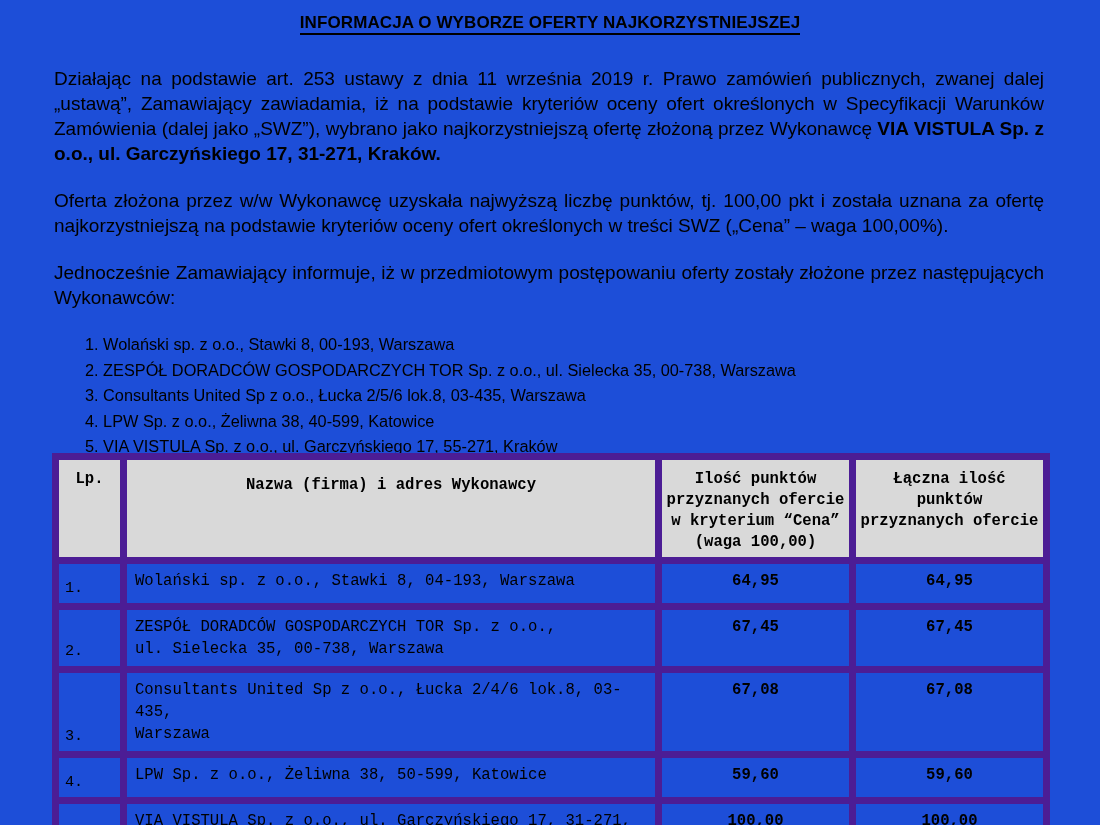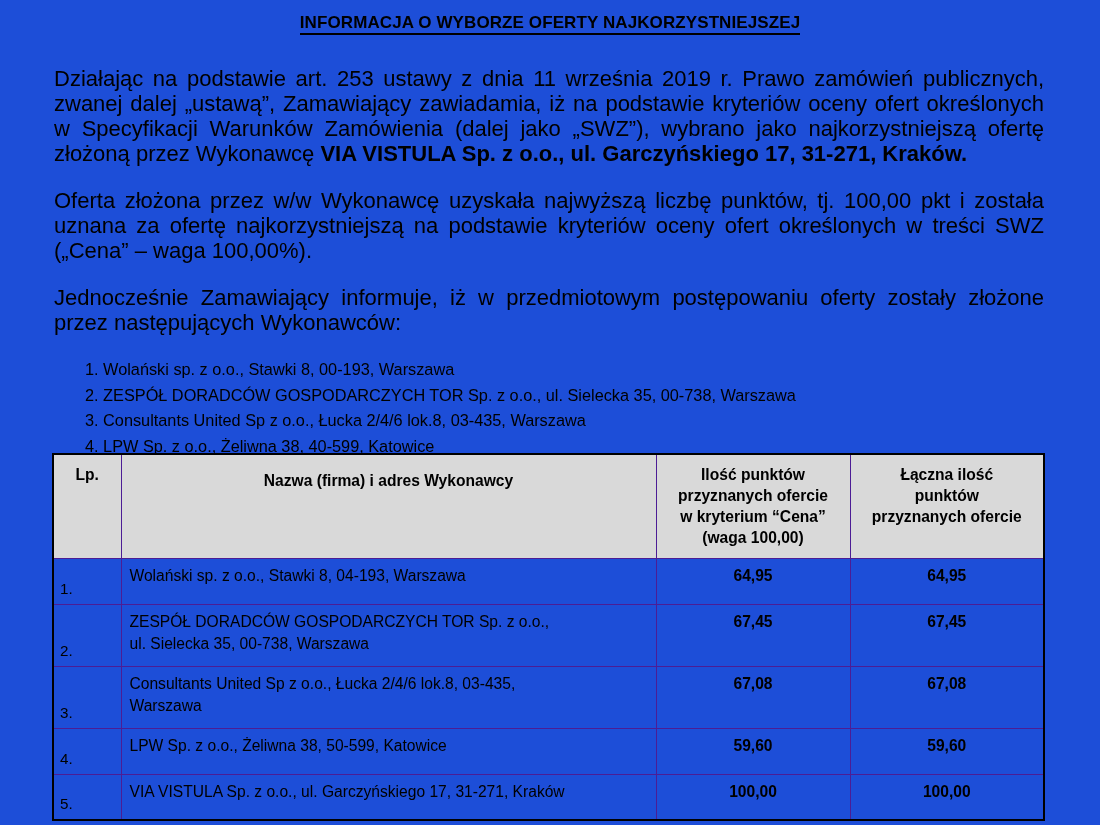--- a/index.html
+++ b/index.html
@@ -39,21 +39,21 @@
 
   
   .body-area {
     position: absolute;
     left: 54px;
     top: 66px;
     width: 990px;
   }
   p.para {
     margin: 0 0 22px 0;
-    font-size: 22px;
+    font-size: 19px;
     line-height: 25px;
     text-align: justify;
     text-justify: inter-word;
   }
   p.para.last-of-group { margin-bottom: 0; }
   .b { font-weight: bold; }
 
   ol.bidder-list, ul.bidder-list {
     list-style: none;
     margin: 0;
@@ -80,23 +80,24 @@
     table-layout: fixed;
     border: 2px solid #000;
   }
   table.score-table col.c-lp    { width: 68px; }
   table.score-table col.c-name  { width: 535px; }
   table.score-table col.c-crit  { width: 194px; }
   table.score-table col.c-total { width: 194px; }
 
   table.score-table th,
   table.score-table td {
-    border: 1px solid #4c1d95;
+    border: 7px solid #4c1d95;
     vertical-align: top;
     box-sizing: border-box;
+    font-family: Liberation Mono, monospace;
   }
   table.score-table thead th {
     background: #d9d9d9;
     font-weight: bold;
     font-size: 15.6px;
     line-height: 21px;
     text-align: center;
     height: 104px;
     padding: 9px 4px 0 4px;
     vertical-align: top;
@@ -142,23 +143,23 @@
     <p class="para"><span>Działając na podstawie art. 253 ustawy z dnia 11 września 2019 r. Prawo zamówień publicznych, zwanej dalej „ustawą”, Zamawiający zawiadamia, iż na podstawie kryteriów oceny ofert określonych w Specyfikacji Warunków Zamówienia (dalej jako „SWZ”), wybrano jako najkorzystniejszą ofertę złożoną przez Wykonawcę </span><span class="b">VIA VISTULA Sp. z o.o., ul. Garczyńskiego 17, 31-271, Kraków.</span></p>
 
     <p class="para">Oferta złożona przez w/w Wykonawcę uzyskała najwyższą liczbę punktów, tj. 100,00 pkt i została uznana za ofertę najkorzystniejszą na podstawie kryteriów oceny ofert określonych w treści SWZ („Cena” – waga 100,00%).</p>
 
     <p class="para">Jednocześnie Zamawiający informuje, iż w przedmiotowym postępowaniu oferty zostały złożone przez następujących Wykonawców:</p>
 
     <div class="list-block">
       <ul class="bidder-list">
         <li>1. Wolański sp. z o.o., Stawki 8, 00-193, Warszawa</li>
         <li>2. ZESPÓŁ DORADCÓW GOSPODARCZYCH TOR Sp. z o.o., ul. Sielecka 35, 00-738, Warszawa</li>
-        <li>3. Consultants United Sp z o.o., Łucka 2/4/6 lok.8, 03-435, Warszawa</li>
+        <li>3. Consultants United Sp z o.o., Łucka 2/5/6 lok.8, 03-435, Warszawa</li>
         <li>4. LPW Sp. z o.o., Żeliwna 38, 40-599, Katowice</li>
-        <li>5. VIA VISTULA Sp. z o.o., ul. Garczyńskiego 17, 54-271, Kraków</li>
+        <li>5. VIA VISTULA Sp. z o.o., ul. Garczyńskiego 17, 55-271, Kraków</li>
       </ul>
     </div>
 
   </div>
 
   <div class="table-wrap">
     <table class="score-table">
       <colgroup>
         <col class="c-lp">
         <col class="c-name">

